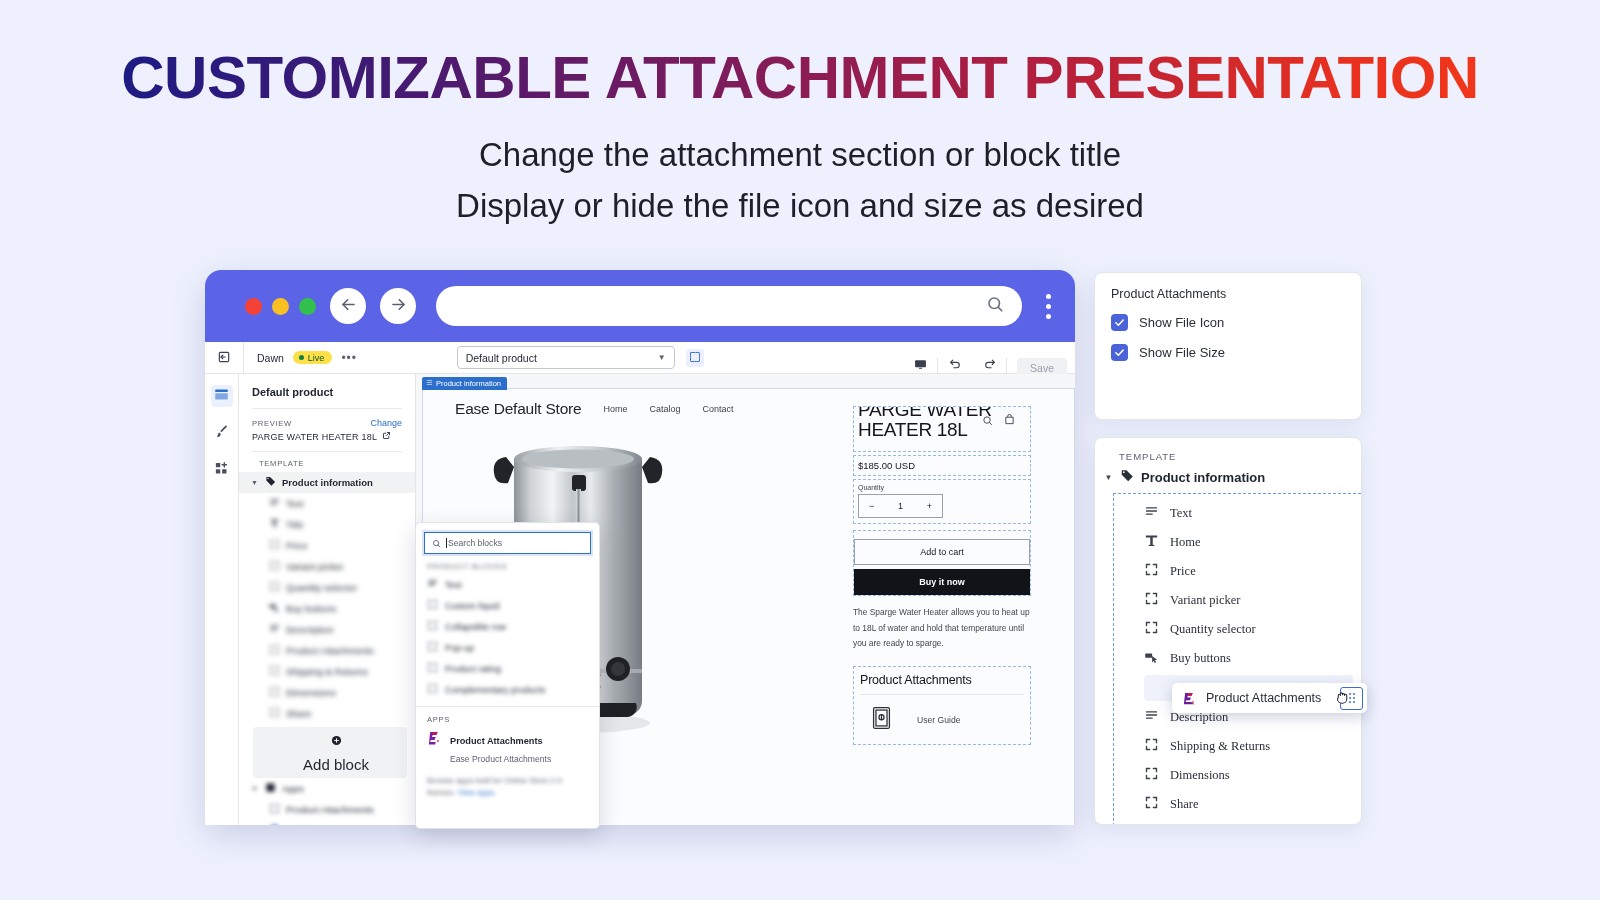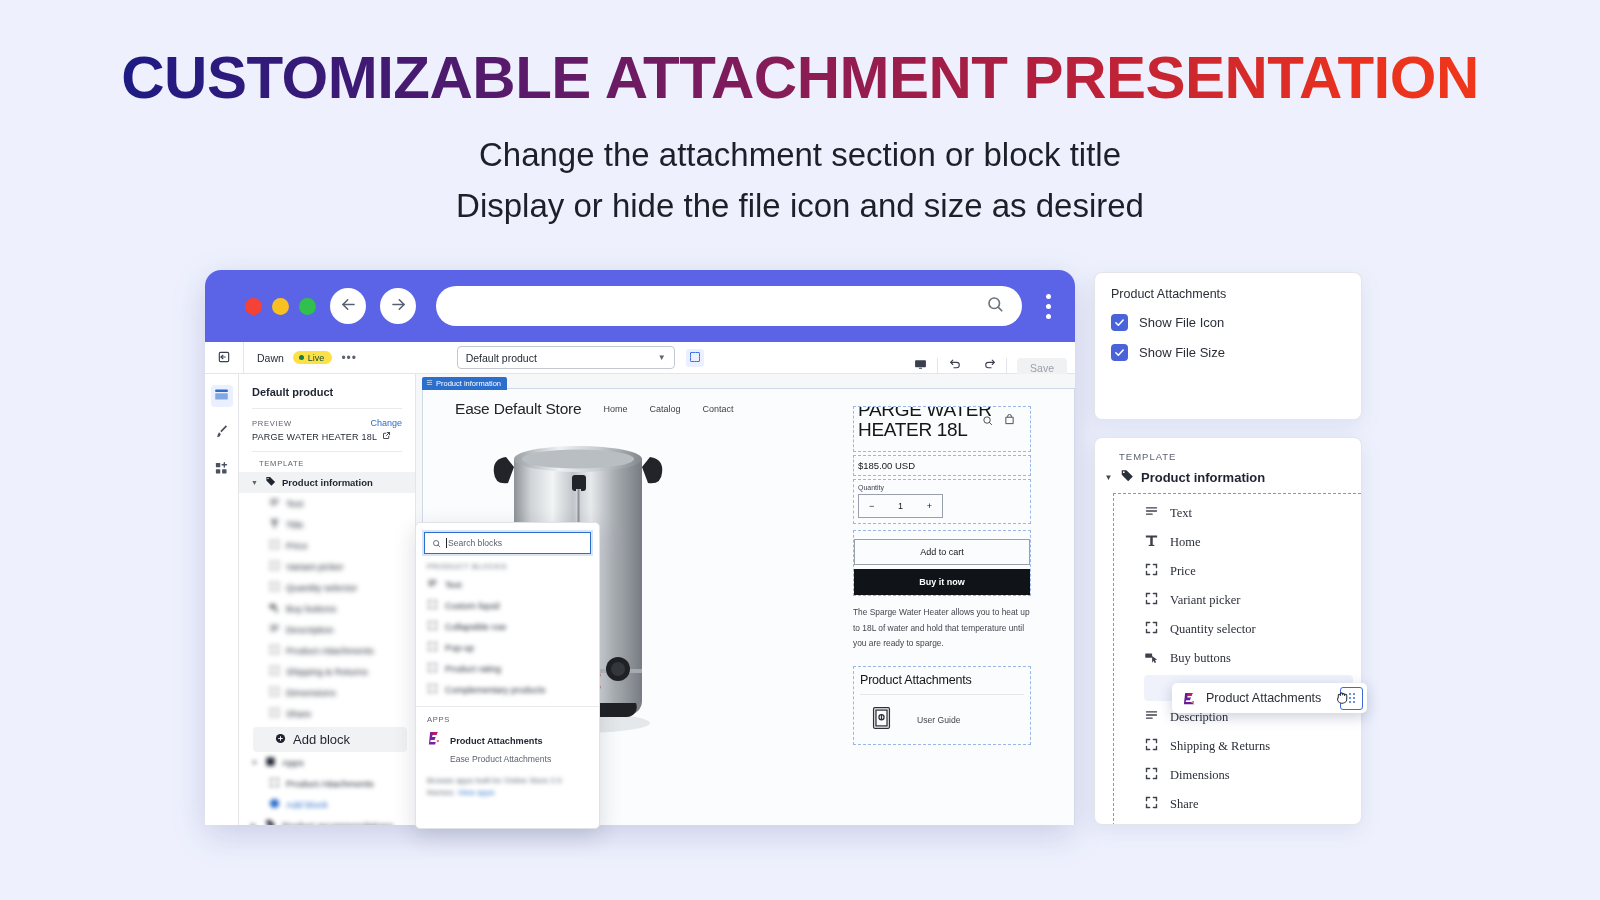--- a/index.html
+++ b/index.html
@@ -104,21 +104,21 @@
   .sb-section-label{font-size:7.6px;letter-spacing:.7px;color:#5c6270;text-transform:uppercase;padding:7px 13px 4px 20px;}
   .sb-row{display:flex;align-items:center;gap:6px;padding:4px 10px 4px 12px;font-size:9.5px;color:#1f2430;}
   .sb-row.sel{background:#f1f2f4;font-weight:700;}
   .sb-caret{font-size:7px;color:#5c6270;width:8px;}
   .sb-row svg{width:11px;height:11px;flex:none;}
   .sb-sub{padding-left:30px;}
   .blurred{filter:blur(2.6px);}
   .blurred2{filter:blur(2.2px);}
   .sb-addblock{
     display:flex;align-items:center;gap:7px;padding:5px 10px 5px 22px;margin:3px 8px 0 14px;
-    background:#f1f2f4;border-radius:4px;font-size:13px;color:#1f2430;font-weight:400;
+    background:#f1f2f4;border-radius:4px;font-size:15px;color:#1f2430;font-weight:400;flex-direction:column;
   }
   .sb-addblock svg{width:11px;height:11px;color:#1f2430;}
 
   
   .canvas{flex:1;background:#f6f7f9;position:relative;overflow:hidden;}
   .sec-tab{
     position:absolute;left:6px;top:3px;background:#2c6ecb;color:#fff;font-size:7.5px;
     padding:2px 6px 2px 4px;border-radius:2px 2px 0 0;display:flex;align-items:center;gap:3px;z-index:5;
   }
   .sec-tab svg{width:7px;height:7px;}

